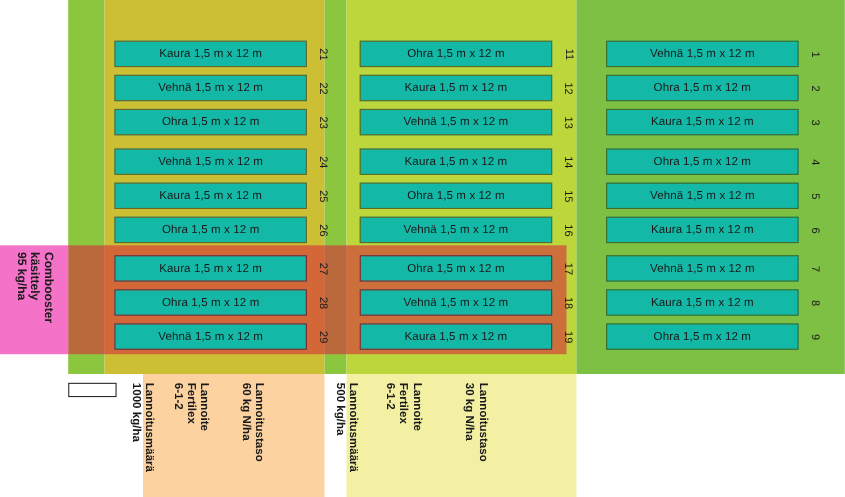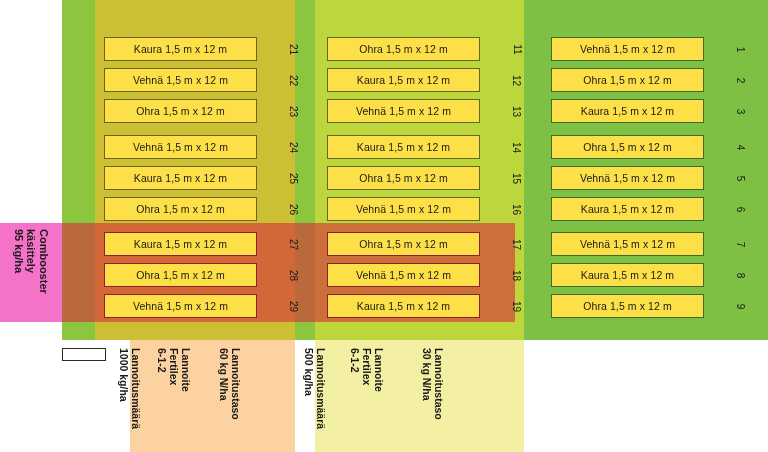--- a/index.html
+++ b/index.html
@@ -39,22 +39,22 @@
   }
 
   
   .col{position:absolute;top:0;}
   .col-a{left:104px;width:175px;}
   .col-b{left:327px;width:175px;}
   .col-c{left:551px;width:175px;}
 
   .plot-row{position:absolute;left:0;width:175px;height:24px;}
   .plot-box{
-    position:absolute;left:0;top:0;width:153px;height:24px;
-    background:#fde047;box-sizing:border-box;
+    position:absolute;left:0;top:0;width:175px;height:24px;
+    background:#14b8a6;box-sizing:border-box;
     display:flex;align-items:center;justify-content:center;
     font-size:10.5px;color:#1a1a1a;letter-spacing:.1px;
   }
   .plot-box.b-olive{border:1.4px solid #6b6520;}
   .plot-box.b-lime{border:1.4px solid #5e6b1f;}
   .plot-box.b-green{border:1.4px solid #3f6b22;}
   .plot-box.b-red{border:1.4px solid #8e2029;}
 
   .plot-num{
     position:absolute;top:0;height:24px;width:16px;

